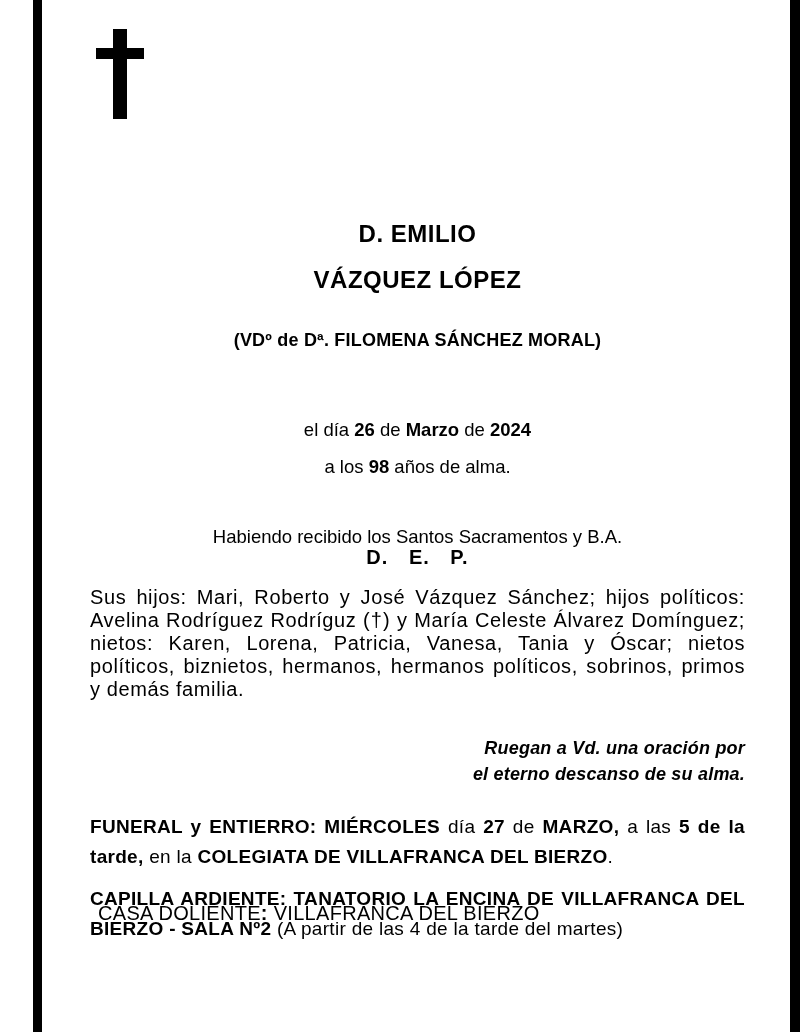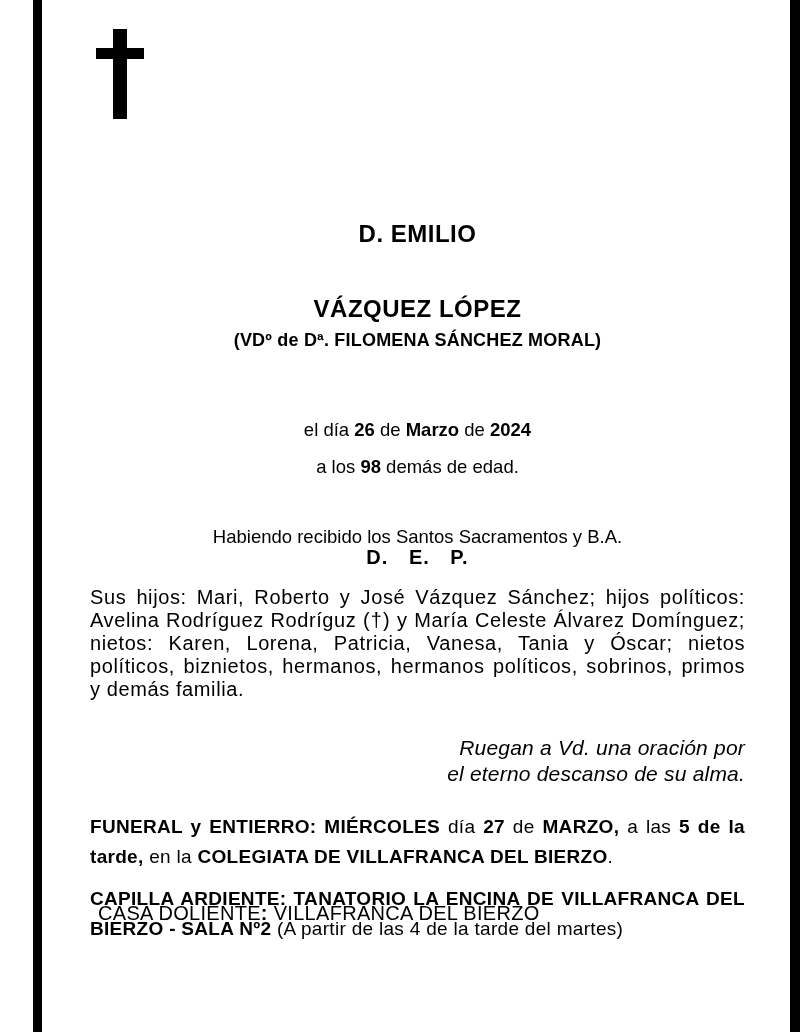--- a/index.html
+++ b/index.html
@@ -20,30 +20,30 @@
   .cross-h{position:absolute;left:0;top:19px;width:48px;height:11px;background:#000;}
   .content{position:absolute;left:90px;top:0;width:655px;height:1032px;}
   .blk{position:absolute;left:0;width:655px;}
   .center{text-align:center;}
   .right{text-align:right;}
   .just{text-align:justify;}
   .b{font-weight:bold;}
   .r{font-weight:normal;}
   .honorific{top:168px;font-size:17px;font-weight:bold;letter-spacing:0.6px;}
   .name1{top:212px;}
-  .name2{top:258px;margin-top:29px;}
+  .name2{top:258px;}
   .name{font-size:24px;font-weight:bold;letter-spacing:0.5px;line-height:44px;}
   .spouse{top:330px;font-size:18px;font-weight:bold;letter-spacing:0.2px;}
   .died{top:377px;font-size:18.5px;}
   .date{top:419px;font-size:18.5px;}
   .age{top:456px;font-size:18.5px;}
   .sacraments{top:526px;font-size:18.5px;}
   .dep{top:546px;font-size:20px;font-weight:bold;word-spacing:14px;letter-spacing:1px;}
   .family{top:586px;font-size:20px;line-height:23px;letter-spacing:0.6px;}
-  .prayer{top:735px;font-size:21px;font-weight:normal;font-style:italic;line-height:26px;letter-spacing:0.2px;}
+  .prayer{top:735px;font-size:18px;font-weight:bold;font-style:italic;line-height:26px;letter-spacing:0.2px;}
   .funeral{top:812px;font-size:19px;line-height:30px;letter-spacing:0.3px;}
   .capilla{top:884px;font-size:19px;line-height:30px;letter-spacing:0.3px;}
   .casa{top:902px;font-size:20px;letter-spacing:0.3px;margin-left:8px;}
 </style>
 </head>
 <body>
 
 <div class="page">
 
   <div class="rule rule-left"></div>
@@ -58,21 +58,21 @@
 
 
     <div class="blk center name name1">D. EMILIO</div>
     <div class="blk center name name2">VÁZQUEZ LÓPEZ</div>
 
     <div class="blk center spouse">(VDº de Dª. FILOMENA SÁNCHEZ MORAL)</div>
 
 
     <div class="blk center date"><span class="r">el día </span><span class="b">26</span><span class="r"> de </span><span class="b">Marzo</span><span class="r"> de </span><span class="b">2024</span></div>
 
-    <div class="blk center age"><span class="r">a los </span><span class="b">98</span><span class="r"> demás de edad.</span></div>
+    <div class="blk center age"><span class="r">a los </span><span class="b">98</span><span class="r"> años de alma.</span></div>
 
     <div class="blk center sacraments">Habiendo recibido los Santos Sacramentos y B.A.</div>
 
     <div class="blk center dep">D. E. P.</div>
 
     <div class="blk just family">Sus hijos: Mari, Roberto y José Vázquez Sánchez; hijos políticos: Avelina Rodríguez Rodríguz (†) y María Celeste Álvarez Domínguez; nietos: Karen, Lorena, Patricia, Vanesa, Tania y Óscar; nietos políticos, biznietos, hermanos, hermanos políticos, sobrinos, primos y demás familia.</div>
 
     <div class="blk right prayer">
       <div>Ruegan a Vd. una oración por</div>
       <div>el eterno descanso de su alma.</div>

